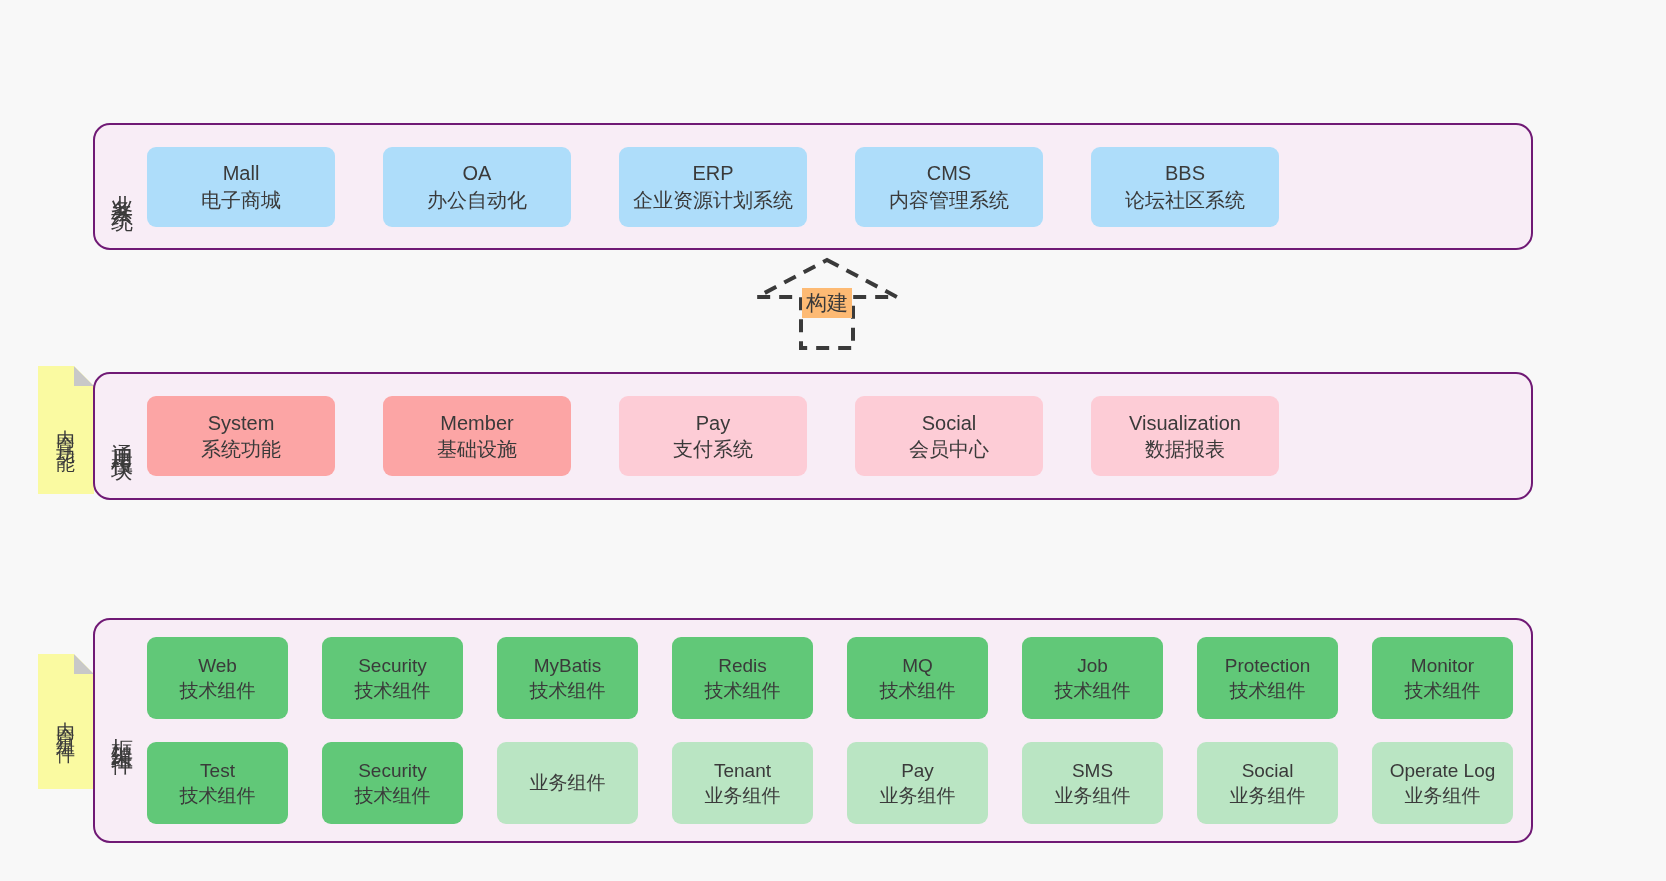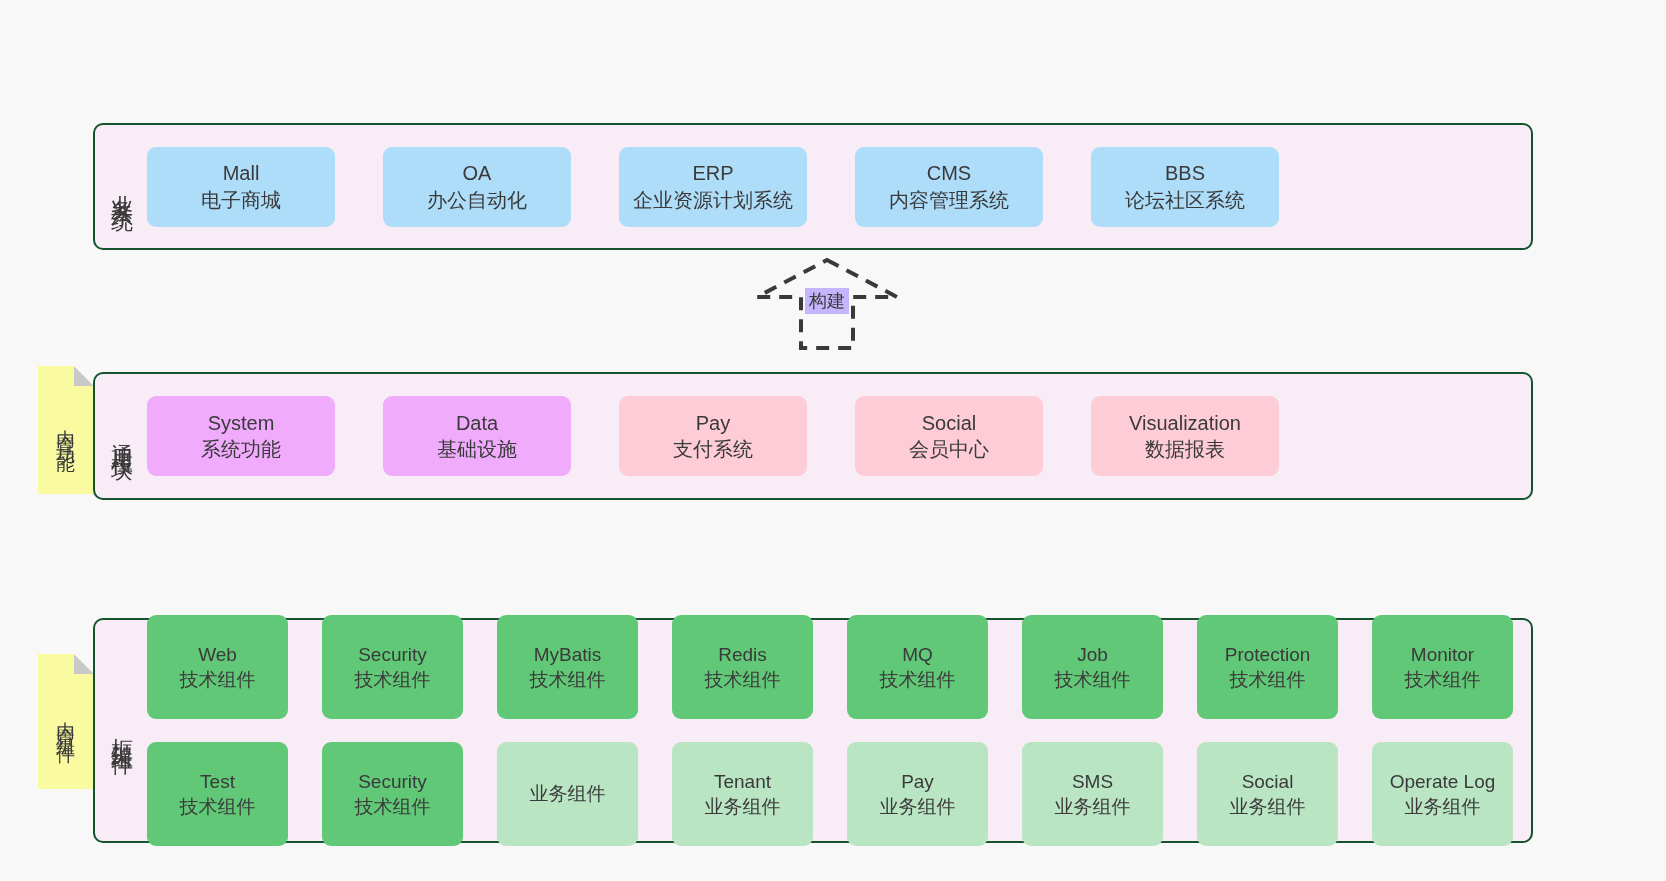--- a/index.html
+++ b/index.html
@@ -1,59 +1,59 @@
 <!DOCTYPE html>
 <html><head>
 <meta charset="utf-8">
 <style>
   html,body{margin:0;padding:0;}
   body{background:#f8f8f8;font-family:"Liberation Sans","DejaVu Sans",sans-serif;}
   #canvas{position:relative;width:1666px;height:881px;background:#f8f8f8;overflow:hidden;color:#3a3a3a;}
 
   
   .panel{position:absolute;left:93px;width:1440px;background:#f8edf6;
-         border:2px solid #14532d;border-radius:10px;box-sizing:border-box;z-index:2;}
+         border:2px solid #701a75;border-radius:17px;box-sizing:border-box;z-index:2;}
   #panel-business{top:123px;height:127px;}
   #panel-modules{top:372px;height:128px;}
   #panel-framework{top:618px;height:225px;}
 
   .vlabel{writing-mode:vertical-rl;text-orientation:upright;
           font-size:22px;letter-spacing:5px;color:#3a3a3a;line-height:1;}
   .panel-label{position:absolute;left:16px;top:50%;transform:translateY(-50%);}
 
   
   .row{position:absolute;left:52px;top:0;bottom:0;display:flex;align-items:center;gap:48px;}
   .rows2{position:absolute;left:52px;top:0;bottom:0;display:flex;flex-direction:column;justify-content:center;gap:23px;}
   .rows2 .frow{display:flex;gap:34px;}
 
   .box{border-radius:9px;display:flex;flex-direction:column;align-items:center;justify-content:center;
        text-align:center;line-height:1.32;box-sizing:border-box;padding:4px 6px;}
   .box-wide{width:188px;height:80px;font-size:20px;}
-  .box-sm{width:141px;height:104px;font-size:19px;}
+  .box-sm{width:141px;height:82px;font-size:19px;}
   .blue{background:#aeddfa;}
-  .red{background:#f0abfc;}
+  .red{background:#fca5a5;}
   .pink{background:#fdccd6;}
   .green{background:#61c878;}
   .lightgreen{background:#bae5c3;}
 
   
   .tab{position:absolute;left:38px;width:56px;background:#fafaa1;z-index:1;
        clip-path:polygon(0 0,calc(100% - 20px) 0,100% 20px,100% 100%,0 100%);
        display:flex;align-items:center;justify-content:center;}
   .tab .fold{position:absolute;top:0;right:0;width:20px;height:20px;background:#c8c8c8;
              clip-path:polygon(0 0,100% 100%,0 100%);}
   .tab .vlabel{font-size:19px;letter-spacing:8px;}
   #tab-modules{top:366px;height:128px;}
   #tab-framework{top:654px;height:135px;}
 
   
   .arrow{position:absolute;width:146px;height:94px;z-index:1;}
   .arrow svg{position:absolute;left:0;top:0;}
   .arrow-label{position:absolute;left:50%;top:31px;transform:translateX(-50%);
-               background:#c4b5fd;padding:1px 4px;font-size:18px;color:#3a3a3a;white-space:nowrap;}
+               background:#fdba74;padding:1px 4px;font-size:21px;color:#3a3a3a;white-space:nowrap;}
   #arrow-build{left:754px;top:257px;}
   #arrow-implement{left:767px;top:513px;}
 </style>
 </head>
 <body>
 
 <div id="canvas">
 
   <div class="panel" id="panel-business">
     <div class="vlabel panel-label">业务系统</div>
@@ -94,21 +94,21 @@
   </div>
 
   <div class="panel" id="panel-modules">
     <div class="vlabel panel-label">通用模块</div>
     <div class="row">
       <div class="box box-wide red">
         <div>System</div>
         <div>系统功能</div>
       </div>
       <div class="box box-wide red">
-        <div>Data</div>
+        <div>Member</div>
         <div>基础设施</div>
       </div>
       <div class="box box-wide pink">
         <div>Pay</div>
         <div>支付系统</div>
       </div>
       <div class="box box-wide pink">
         <div>Social</div>
         <div>会员中心</div>
       </div>

